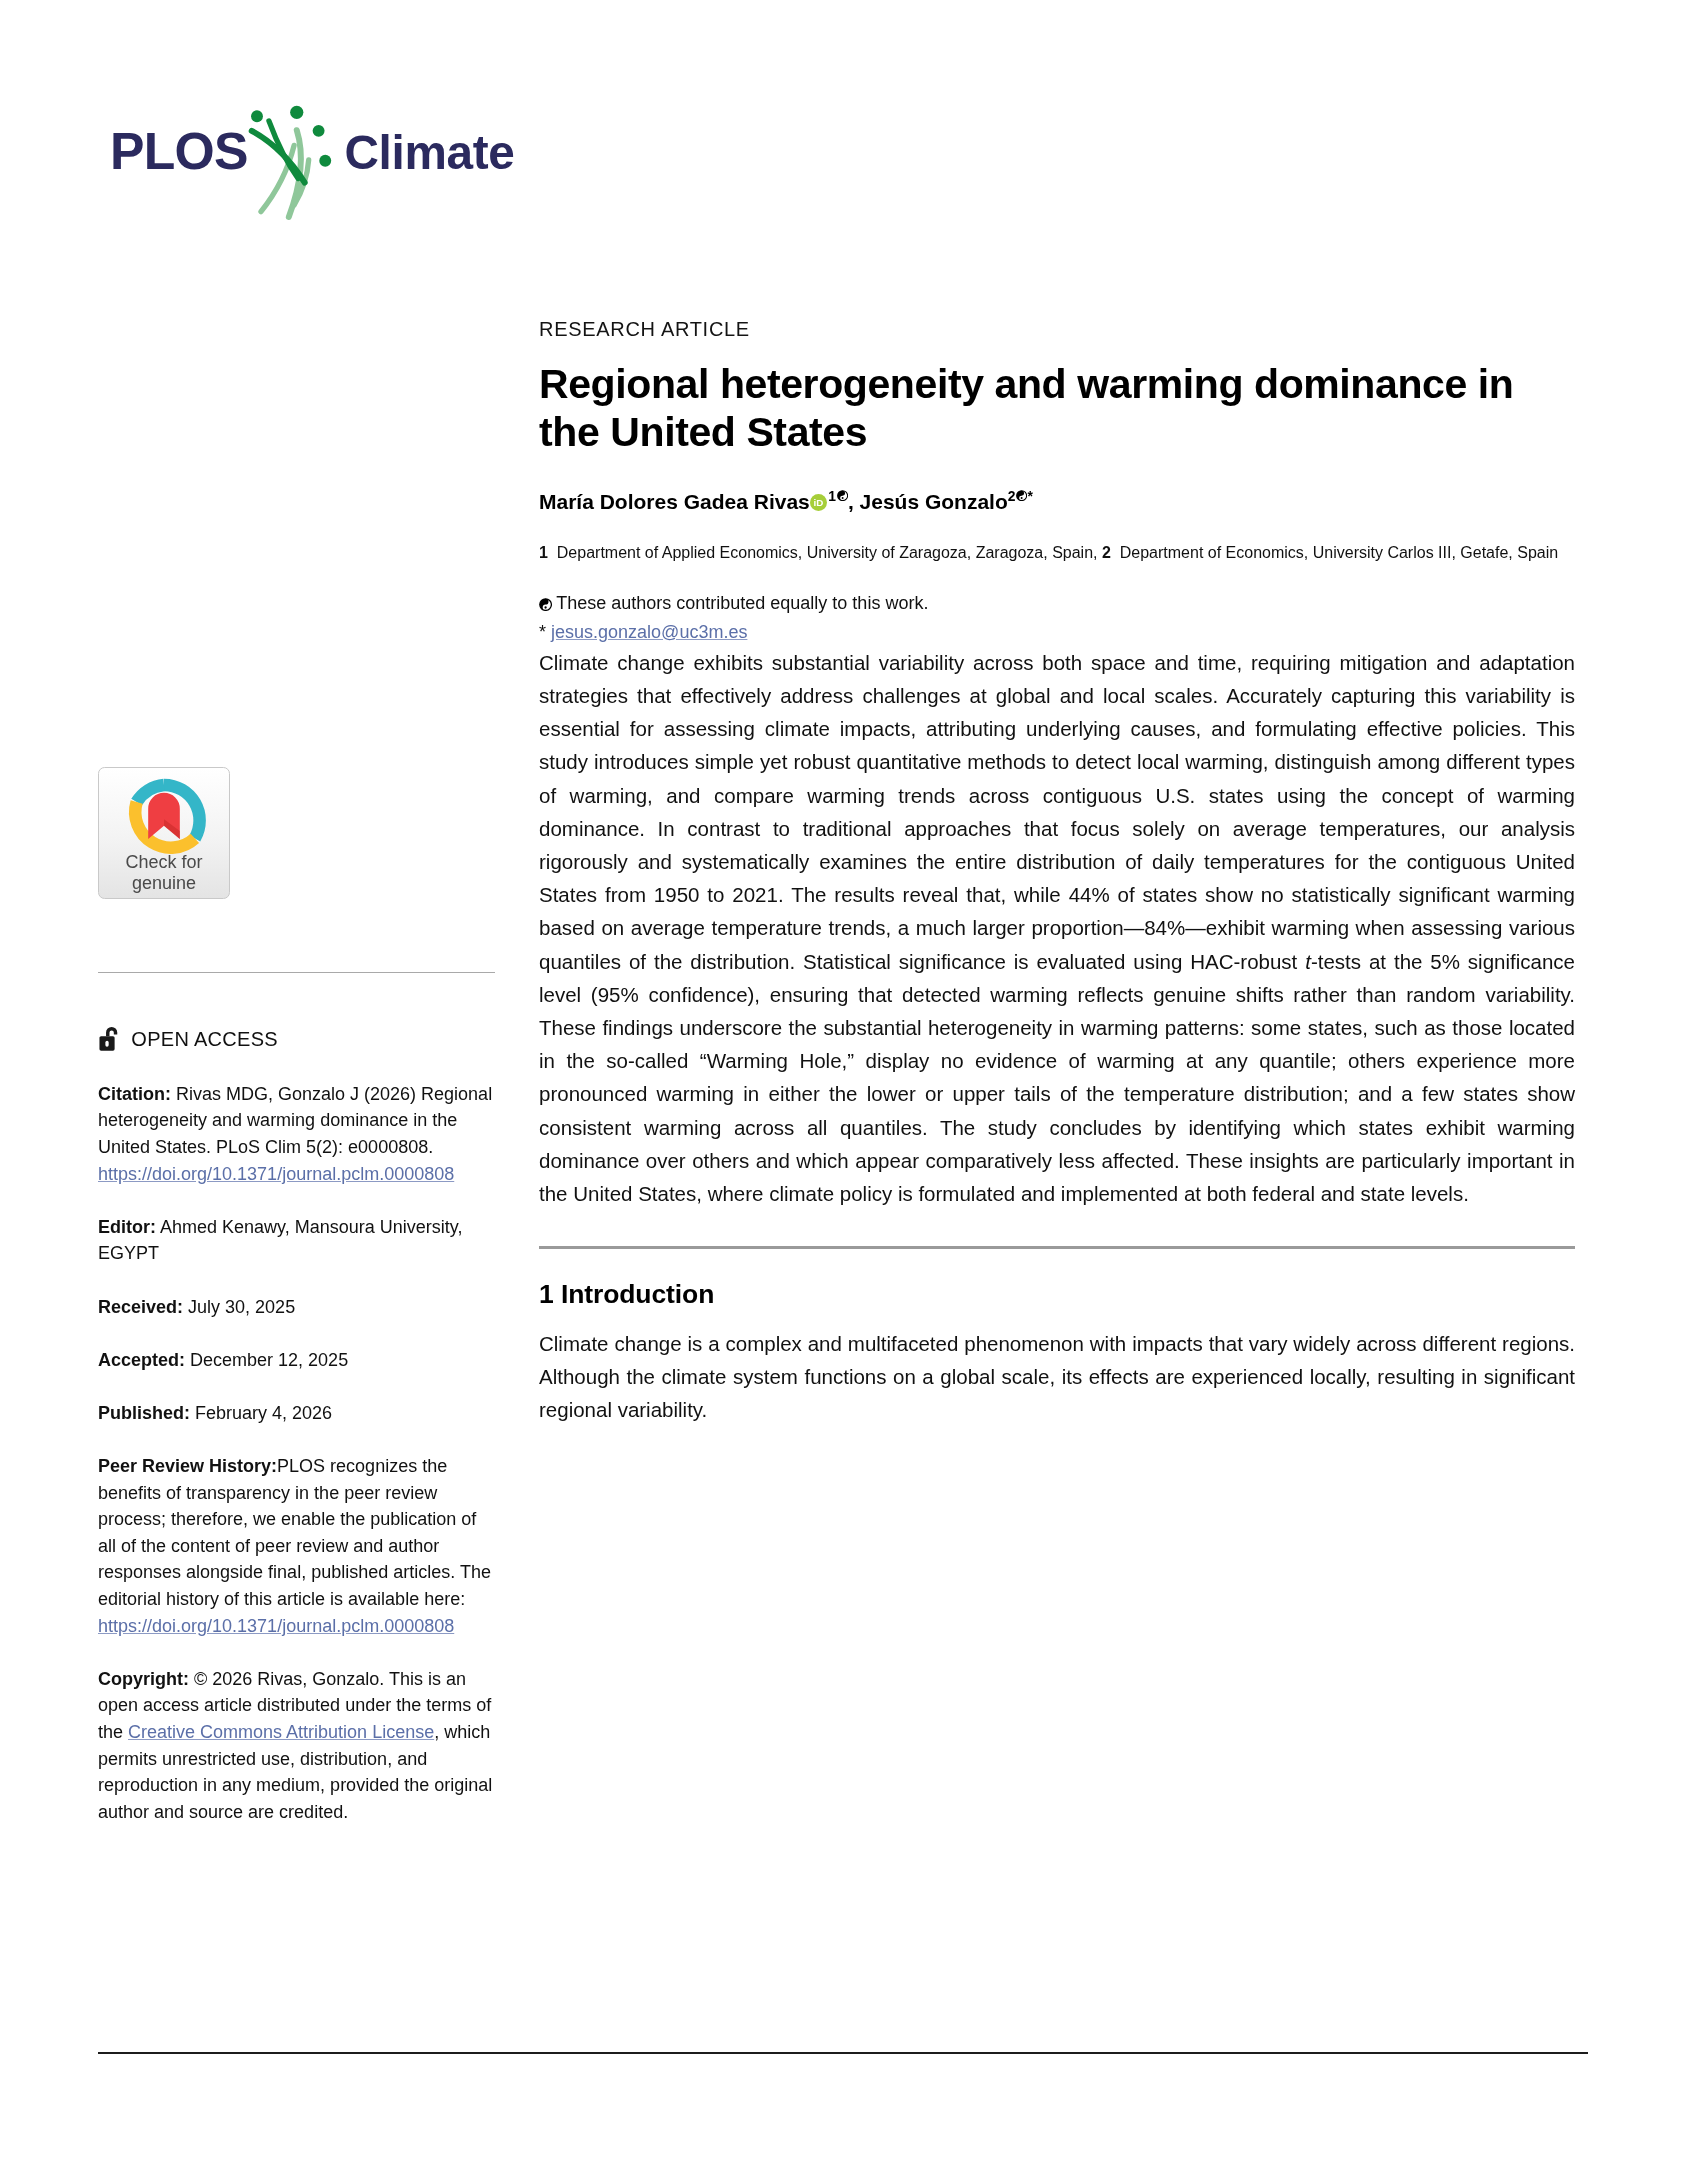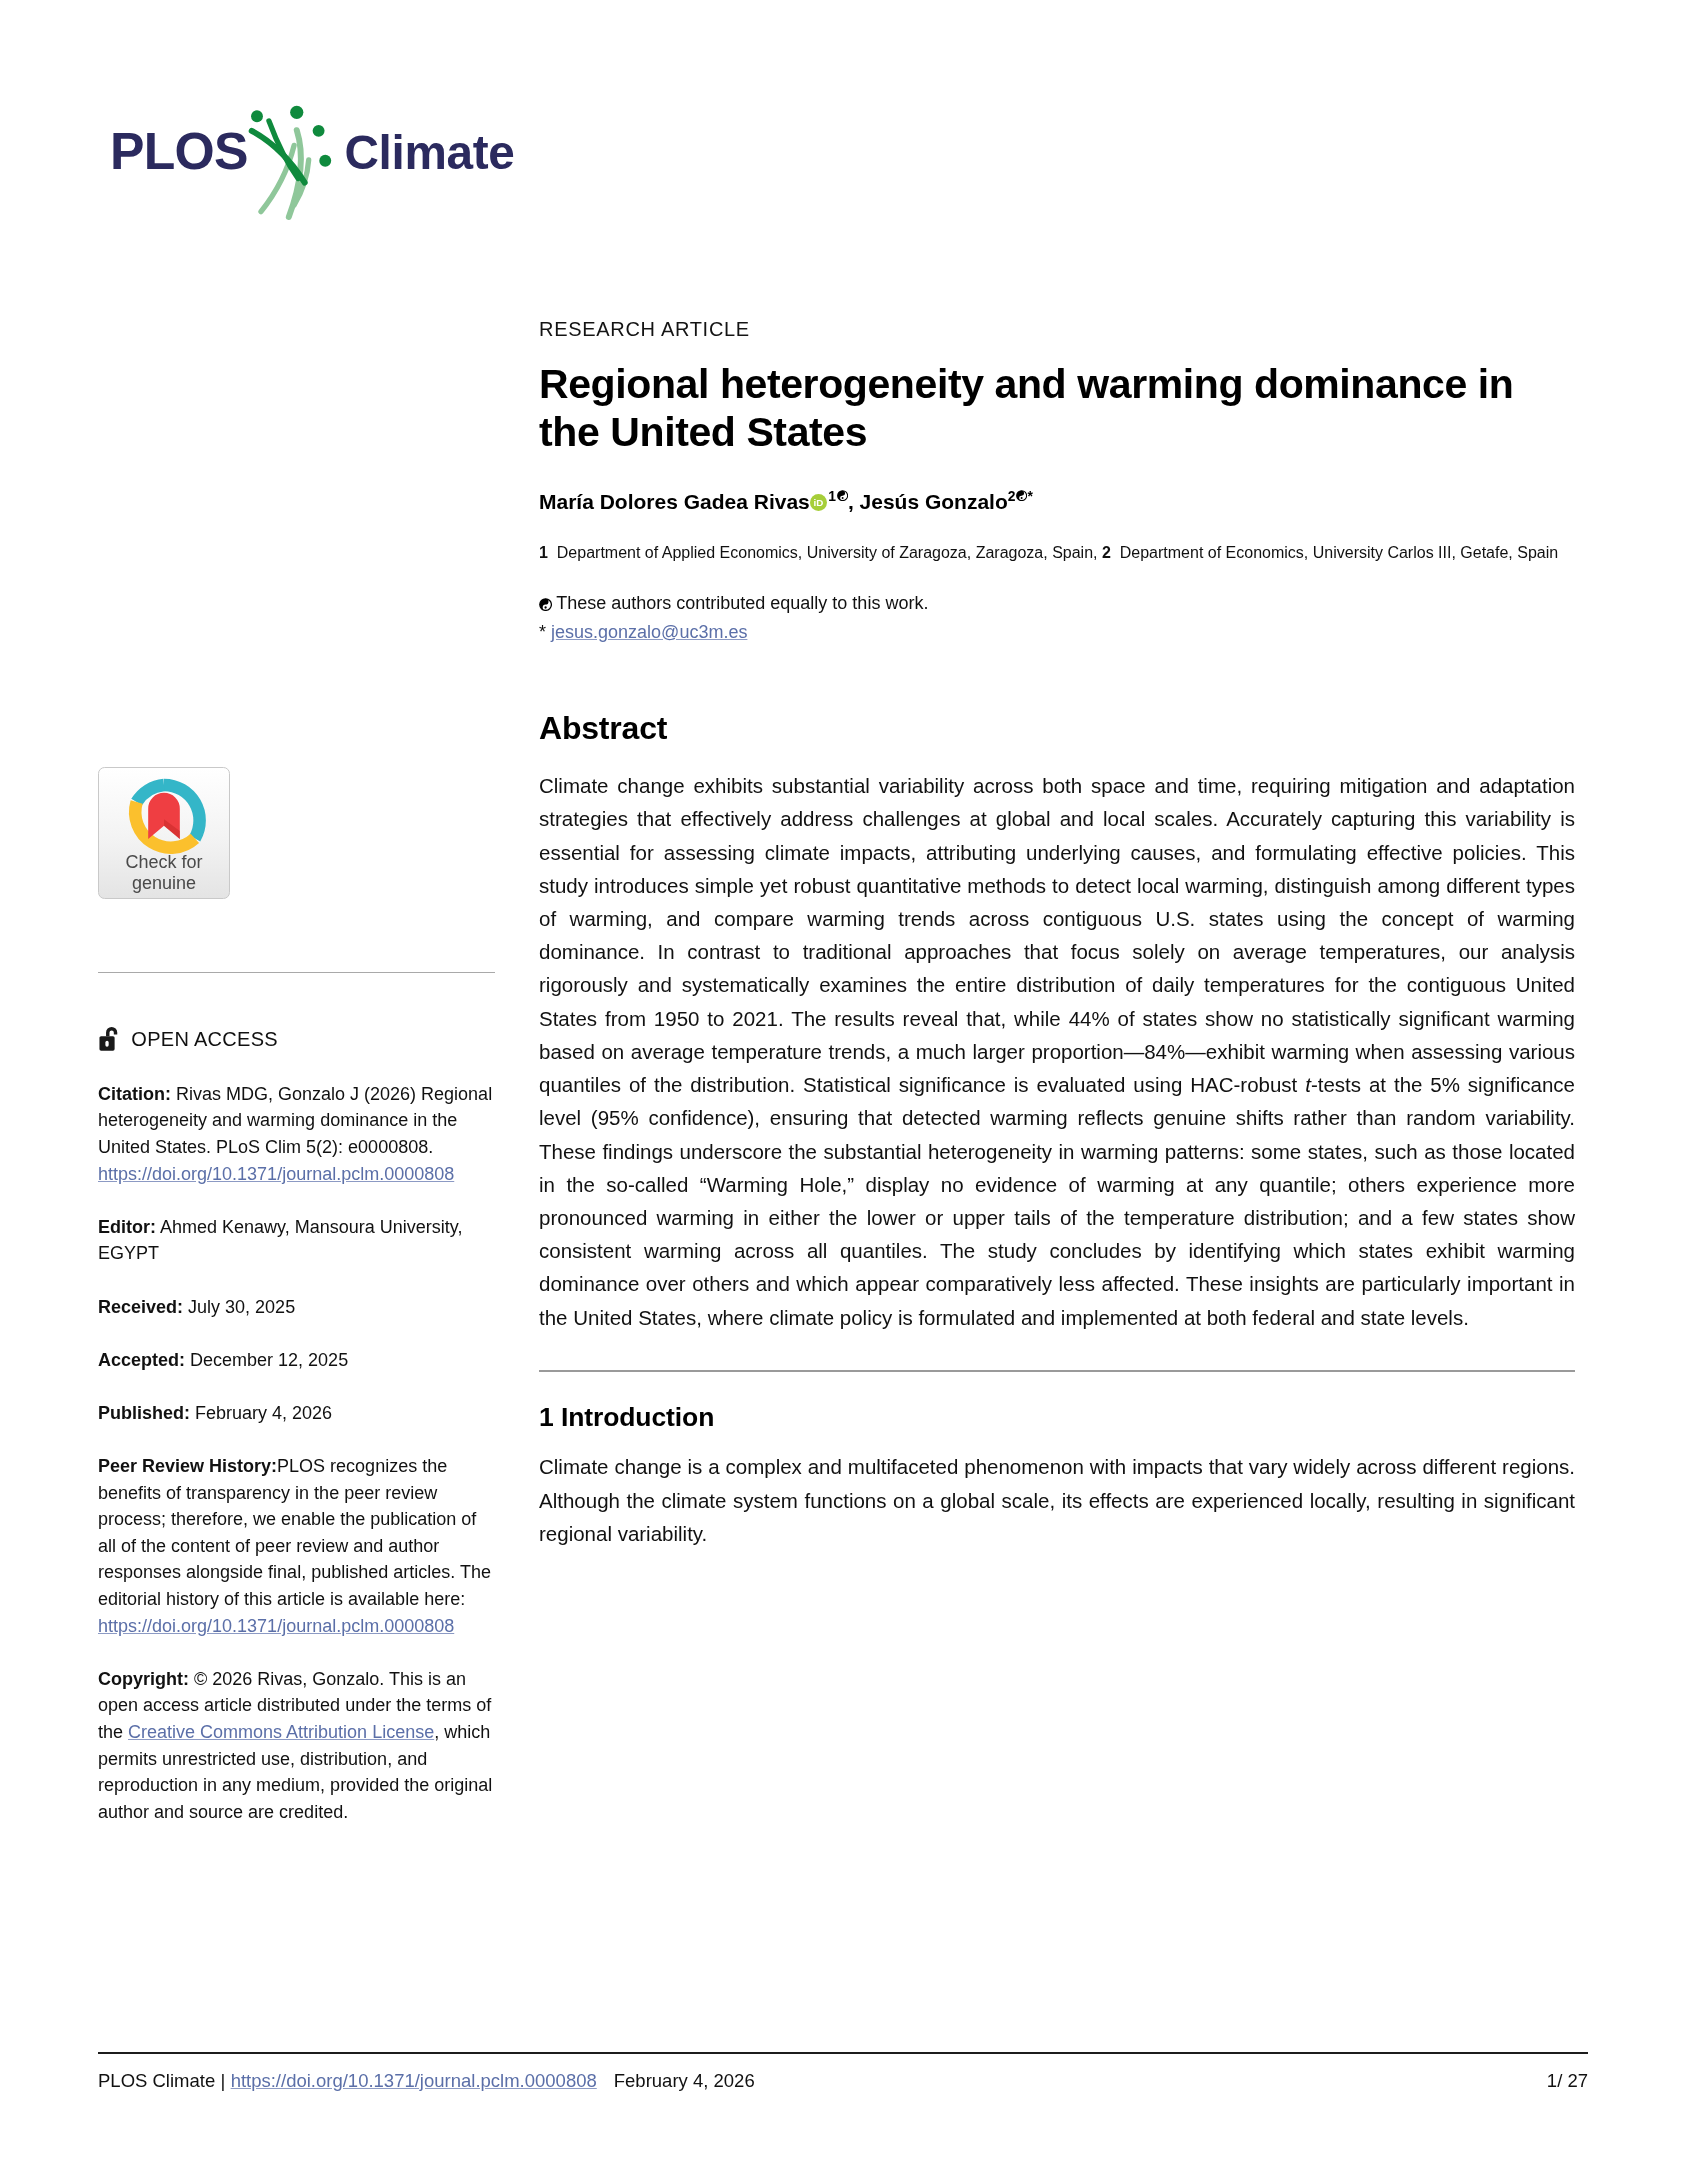--- a/index.html
+++ b/index.html
@@ -349,37 +349,27 @@
 
     <div class="notes">
       <div><span class="equal-glyph-base"><svg width="13.2" height="13.2" viewBox="0 0 17 17" xmlns="http://www.w3.org/2000/svg">
               <circle cx="8.5" cy="8.5" r="7.5" fill="none" stroke="#000" stroke-width="1.6"></circle>
               <path d="M8.5 1 a7.5 7.5 0 0 0 0 15 a3.75 3.75 0 0 1 0 -7.5 a3.75 3.75 0 0 0 0 -7.5 z" fill="#000"></path>
               <circle cx="8.5" cy="12.2" r="1.5" fill="#000"></circle>
             </svg></span><span>These authors contributed equally to this work.</span></div>
       <div><span>*</span> <a href="#">jesus.gonzalo@uc3m.es</a></div>
     </div>
 
-    <h2 class="abstract-heading">Abstract</h2>
 
     <div class="abstract-body"><span>Climate change exhibits substantial variability across both space and time, requiring mitigation and adaptation strategies that effectively address challenges at global and local scales. Accurately capturing this variability is essential for assessing climate impacts, attributing underlying causes, and formulating effective policies. This study introduces simple yet robust quantitative methods to detect local warming, distinguish among different types of warming, and compare warming trends across contiguous U.S. states using the concept of warming dominance. In contrast to traditional approaches that focus solely on average temperatures, our analysis rigorously and systematically examines the entire distribution of daily temperatures for the contiguous United States from 1950 to 2021. The results reveal that, while 44% of states show no statistically significant warming based on average temperature trends, a much larger proportion—84%—exhibit warming when assessing various quantiles of the distribution. Statistical significance is evaluated using HAC-robust </span><i>t</i><span>-tests at the 5% significance level (95% confidence), ensuring that detected warming reflects genuine shifts rather than random variability. These findings underscore the substantial heterogeneity in warming patterns: some states, such as those located in the so-called “Warming Hole,” display no evidence of warming at any quantile; others experience more pronounced warming in either the lower or upper tails of the temperature distribution; and a few states show consistent warming across all quantiles. The study concludes by identifying which states exhibit warming dominance over others and which appear comparatively less affected. These insights are particularly important in the United States, where climate policy is formulated and implemented at both federal and state levels.</span></div>
 
     <div class="section-rule"></div>
 
     <h2 class="section-heading">1 Introduction</h2>
 
     <div class="section-body">Climate change is a complex and multifaceted phenomenon with impacts that vary widely across different regions. Although the climate system functions on a global scale, its effects are experienced locally, resulting in significant regional variability.</div>
 
   </div>
 
   <div class="footer-rule"></div>
-  <div class="footer">
-    <div class="fl">
-      <span>PLOS Climate</span>
-      <span class="sep">|</span>
-      <a href="#">https://doi.org/10.1371/journal.pclm.0000808</a>
-      <span class="fdate">February 4, 2026</span>
-    </div>
-    <div class="fpage">1/ 27</div>
-  </div>
 
 </div>
 
 
 </body></html>

